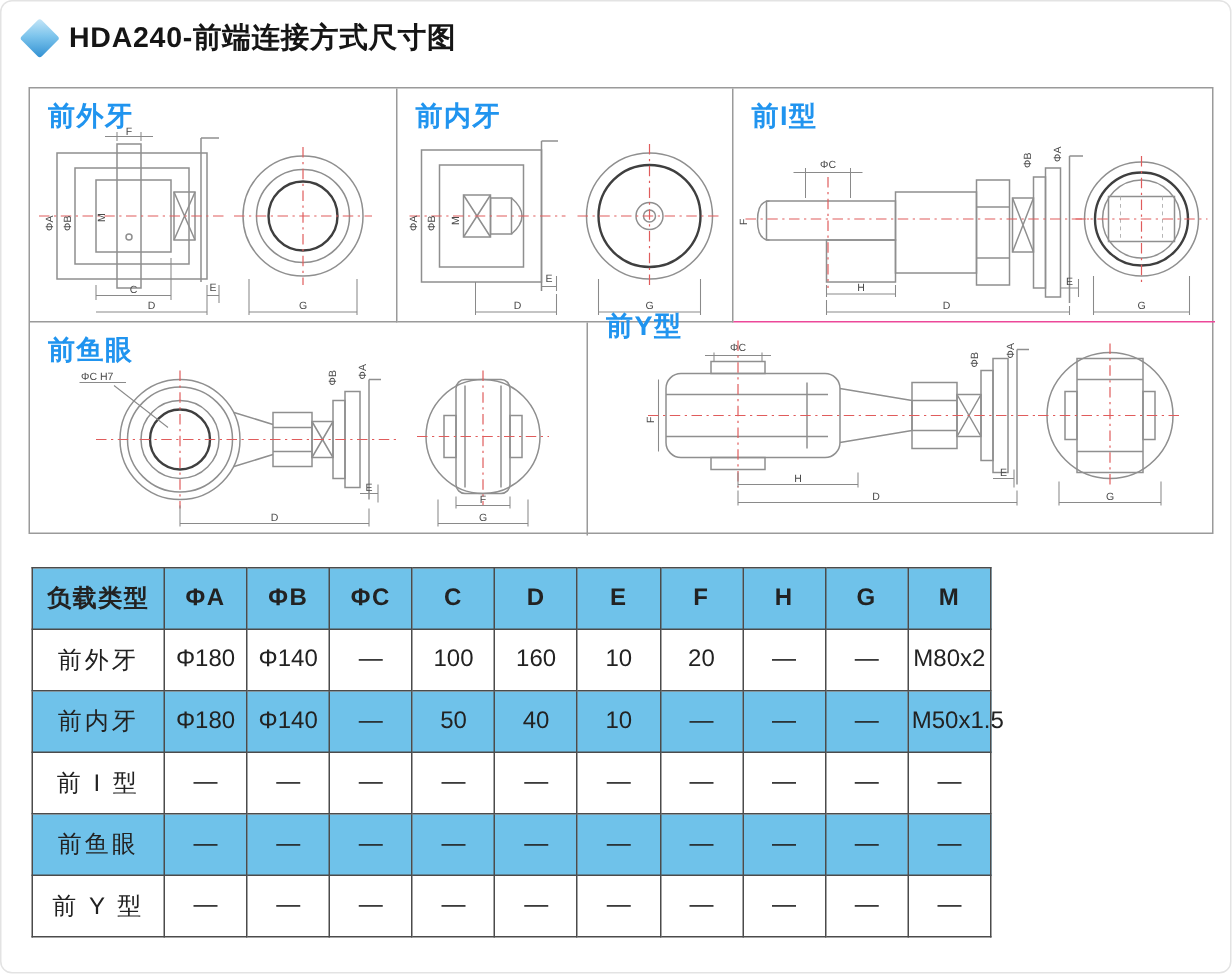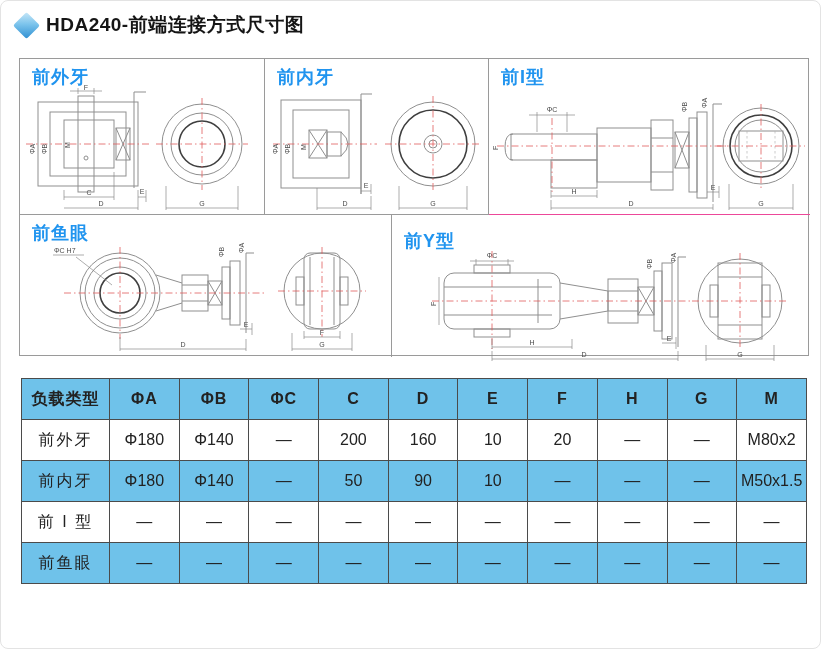--- a/index.html
+++ b/index.html
@@ -23,33 +23,33 @@
 
   
   .drawings{position:absolute;left:18px;top:57px;width:790px;height:298px;border:1px solid #9a9a9a;background:#fff;}
   .cell{position:absolute;overflow:hidden;}
   .cell .panel-label{position:absolute;left:12px;top:6px;font-size:18px;font-weight:bold;color:var(--accent-blue);letter-spacing:1px;z-index:2;}
   .cell svg{position:absolute;left:0;bottom:2px;}
   .c1{left:0;top:0;width:245px;height:156px;border-right:1px solid #9a9a9a;border-bottom:1px solid #9a9a9a;}
   .c2{left:245px;top:0;width:224px;height:156px;border-right:1px solid #9a9a9a;border-bottom:1px solid #9a9a9a;}
   .c3{left:469px;top:0;width:321px;height:156px;border-bottom:1px solid #ec4899;}
   .c4{left:0;top:156px;width:372px;height:142px;border-right:1px solid #9a9a9a;}
-  .c5{left:372px;top:164px;width:418px;height:142px;}
+  .c5{left:372px;top:140px;width:418px;height:142px;}
 
   
   .ln{fill:none;stroke:var(--line-gray);stroke-width:1;}
   .bold{fill:none;stroke:var(--line-bold);stroke-width:1.6;}
   .dim{fill:none;stroke:#8a8a8a;stroke-width:.7;}
   .cl{fill:none;stroke:var(--centerline-red);stroke-width:.8;stroke-dasharray:7 3 1.5 3;}
   .hid{fill:none;stroke:#b5b5b5;stroke-width:.7;stroke-dasharray:2.5 2.5;}
   text.dl{font-size:7px;fill:#4a4a4a;font-family:"Liberation Sans",sans-serif;}
   text.mid{text-anchor:middle;}
 
   
-  .dim-table{position:absolute;left:20px;top:377px;width:786px;border-collapse:collapse;table-layout:fixed;}
+  .dim-table{position:absolute;left:20px;top:377px;width:640px;border-collapse:collapse;table-layout:fixed;}
   .dim-table th,.dim-table td{border:1.5px solid var(--border-dark);height:41px;text-align:center;vertical-align:middle;
     font-size:16px;color:#222;background:#fff;padding:0 2px;}
   .dim-table thead th{background:var(--table-blue);font-weight:bold;letter-spacing:1px;}
   .dim-table td.row-label{letter-spacing:2px;}
   .dim-table tr.stripe td{background:var(--table-blue);}
   .dim-table col.first{width:88px;}
 </style>
 </head>
 <body>
 
@@ -297,35 +297,35 @@
           <th>G</th>
           <th>M</th>
         </tr>
       </thead>
     <tbody>
         <tr>
           <td class="row-label">前外牙</td>
           <td>Φ180</td>
           <td>Φ140</td>
           <td>—</td>
-          <td>200</td>
+          <td>100</td>
           <td>160</td>
           <td>10</td>
           <td>20</td>
           <td>—</td>
           <td>—</td>
           <td>M80x2</td>
         </tr>
         <tr class="stripe">
           <td class="row-label">前内牙</td>
           <td>Φ180</td>
           <td>Φ140</td>
           <td>—</td>
           <td>50</td>
-          <td>90</td>
+          <td>40</td>
           <td>10</td>
           <td>—</td>
           <td>—</td>
           <td>—</td>
           <td>M50x1.5</td>
         </tr>
         <tr>
           <td class="row-label">前 I 型</td>
           <td>—</td>
           <td>—</td>
@@ -344,16 +344,29 @@
           <td>—</td>
           <td>—</td>
           <td>—</td>
           <td>—</td>
           <td>—</td>
           <td>—</td>
           <td>—</td>
           <td>—</td>
           <td>—</td>
         </tr>
+        <tr>
+          <td class="row-label">前 Y 型</td>
+          <td>—</td>
+          <td>—</td>
+          <td>—</td>
+          <td>—</td>
+          <td>—</td>
+          <td>—</td>
+          <td>—</td>
+          <td>—</td>
+          <td>—</td>
+          <td>—</td>
+        </tr>
       </tbody>
   </table>
 
 </div>
 
 </body></html>

